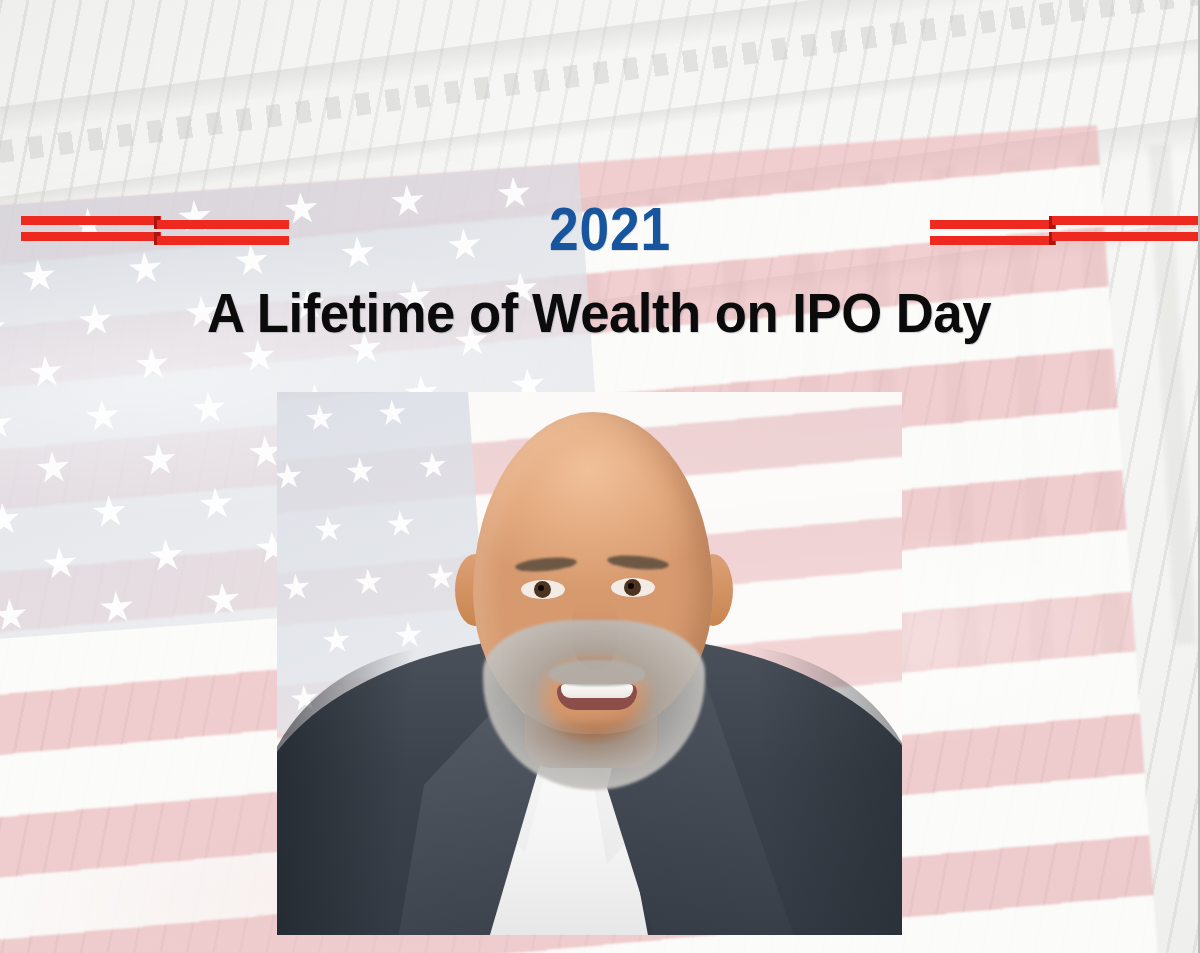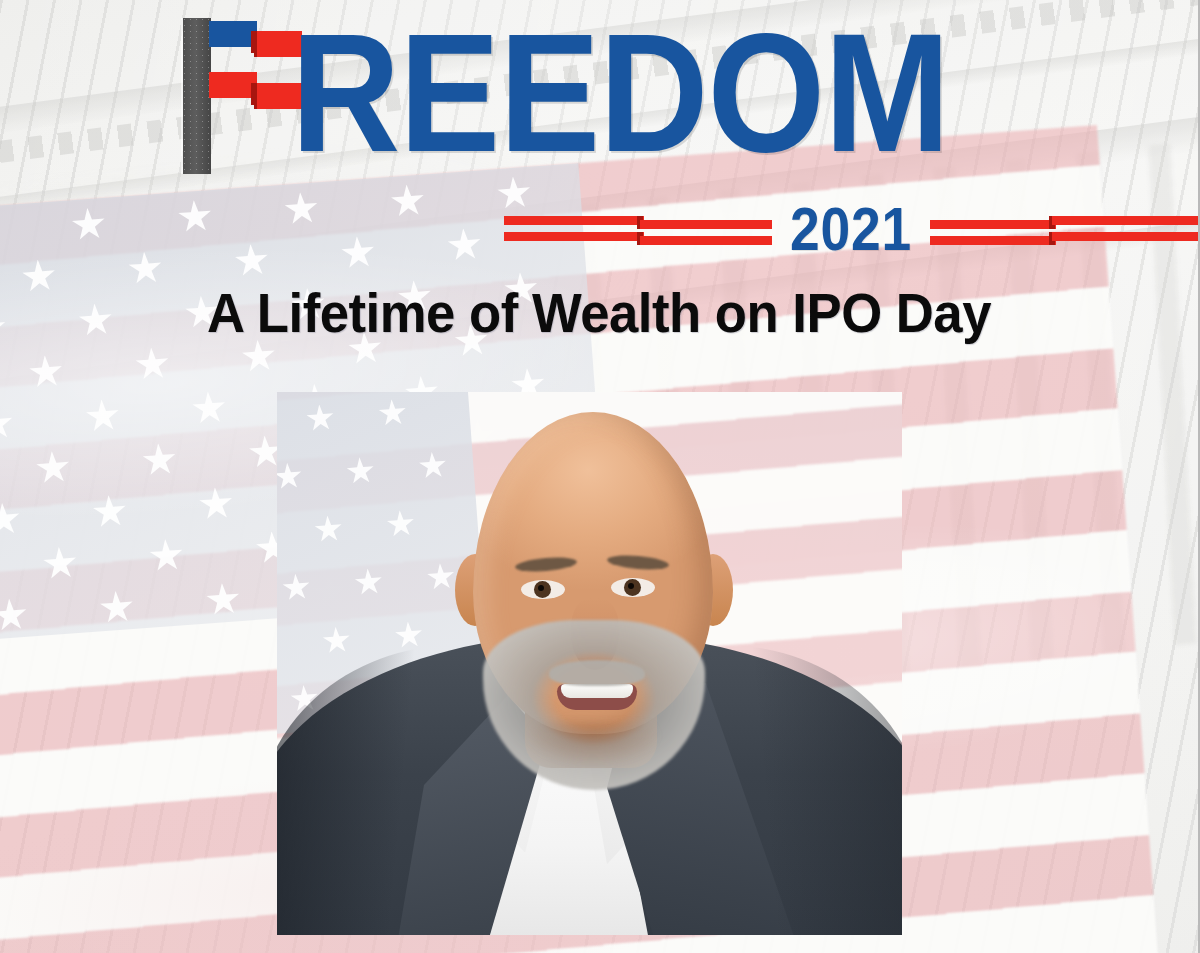--- a/index.html
+++ b/index.html
@@ -152,21 +152,21 @@
     text-shadow:2px 2px 0 rgba(0,0,0,0.13);
     white-space:nowrap;
   }
 
   
   .year-row {
     position:absolute;
     left:0; right:0; top:198px;
     display:flex;
     align-items:center;
-    justify-content:flex-end;
+    justify-content:space-between;
     gap:8px;
     pointer-events:none;
     padding-left:21px;
   }
   .year-text {
     font-family:"Liberation Sans Narrow","Liberation Sans", sans-serif;
     font-weight:bold;
     font-size:62px;
     line-height:1;
     color:#18559f;
@@ -428,34 +428,20 @@
         <div class="star" style="left: 23.4667px; top: 392.64px; width: 34px; height: 34px;"></div>
         <div class="star" style="left: 130.133px; top: 392.64px; width: 34px; height: 34px;"></div>
         <div class="star" style="left: 236.8px; top: 392.64px; width: 34px; height: 34px;"></div>
         <div class="star" style="left: 343.467px; top: 392.64px; width: 34px; height: 34px;"></div>
         <div class="star" style="left: 450.133px; top: 392.64px; width: 34px; height: 34px;"></div>
         <div class="star" style="left: 556.8px; top: 392.64px; width: 34px; height: 34px;"></div>
       </div>
     <div class="flag-wave"></div>
   </div>
 
-  <div class="logo">
-    <div class="logo-inner">
-      <div class="logo-f">
-        <div class="f-pole"></div>
-        <div class="f-arm a1-blue"></div>
-        <div class="f-fold1"></div>
-        <div class="f-arm a1-red"></div>
-        <div class="f-arm a2-red1"></div>
-        <div class="f-fold2"></div>
-        <div class="f-arm a2-red2"></div>
-      </div>
-      <div class="logo-word">REEDOM</div>
-    </div>
-  </div>
 
   <div class="year-row">
     <div class="ribbon left">
       <div class="bar b1"></div>
         <div class="bar b3"></div>
       <div class="notch1"></div>
         <div class="notch2"></div>
       <div class="bar b2"></div>
         <div class="bar b4"></div>
     </div>

